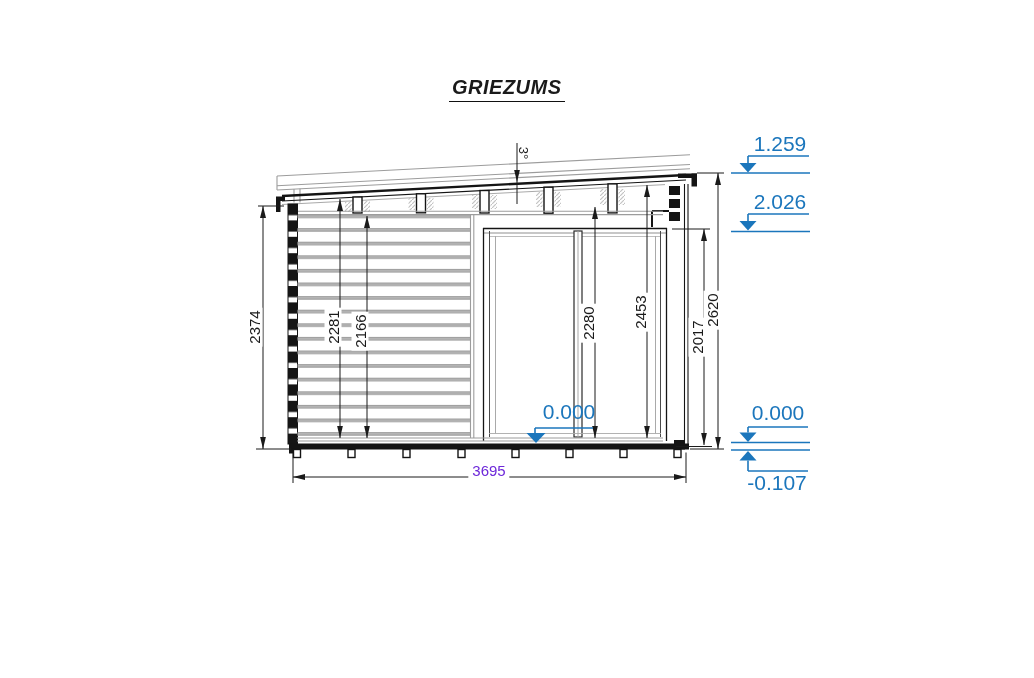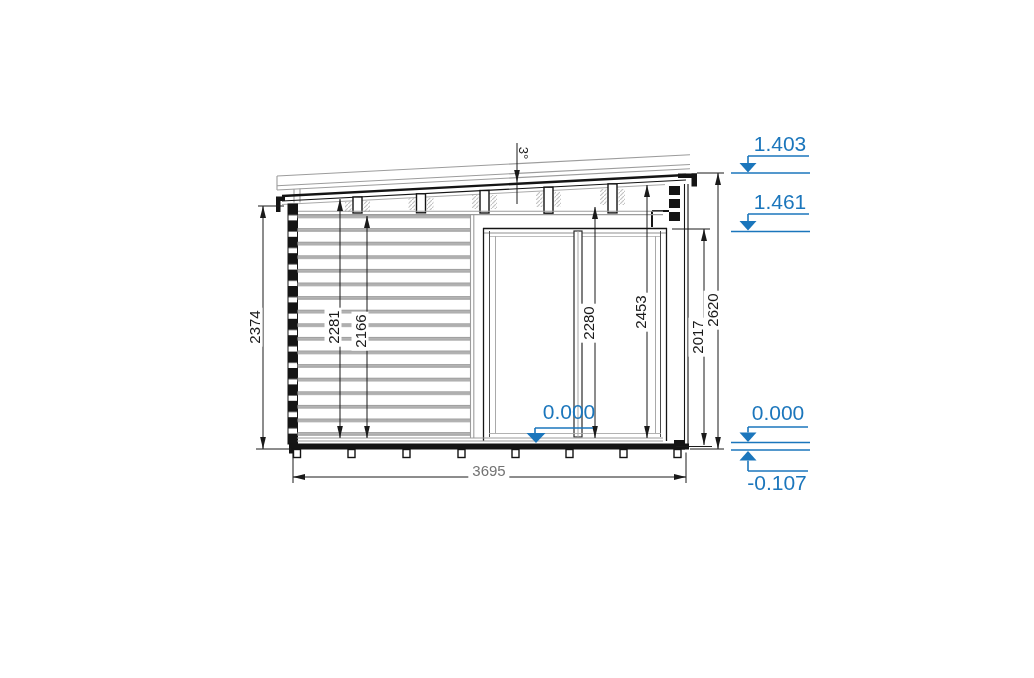--- a/index.html
+++ b/index.html
@@ -11,21 +11,21 @@
   .lbl{position:absolute;white-space:nowrap;}
   .title{
     font-size:20px;font-style:italic;font-weight:600;letter-spacing:.5px;
     border-bottom:1.6px solid #111;padding:0 3px 2px 3px;
   }
   .dim{
     font-size:15px;color:#1a1a1a;background:#fff;padding:0 3px;line-height:17px;
     transform:translate(-50%,-50%) rotate(-90deg);
   }
   .dimh{
-    font-size:15px;color:#737373;background:#fff;padding:0 4px;line-height:17px;
+    font-size:15px;color:#6d28d9;background:#fff;padding:0 4px;line-height:17px;
     transform:translate(-50%,-50%);
   }
   .angle{
     font-size:13px;color:#1a1a1a;background:transparent;
     transform:translate(-50%,-50%) rotate(90deg);
   }
   .lvl{
     font-size:21px;color:#1b76bc;text-align:center;line-height:22px;
   }
 </style>
@@ -234,31 +234,32 @@
       </g>
 
       <g>
         <path d="M535,428 L593,428"></path>
         <path d="M535,428 L535,433"></path>
         <path d="M526.5,433 L545.5,433 L536,443 z" fill="#1b76bc" stroke="none"></path>
       </g>
     </g>
   </svg>
 
+  <div class="lbl title" style="left:449px;top:76px;">GRIEZUMS</div>
 
   <div class="lbl dim" style="left:254px;top:327px;">2374</div>
   <div class="lbl dim" style="left:333px;top:327px;">2281</div>
   <div class="lbl dim" style="left:360px;top:331px;">2166</div>
   <div class="lbl dim" style="left:588px;top:323px;">2280</div>
   <div class="lbl dim" style="left:640px;top:312px;">2453</div>
   <div class="lbl dim" style="left:697px;top:337px;">2017</div>
   <div class="lbl dim" style="left:712px;top:310px;">2620</div>
   <div class="lbl dimh" style="left:489px;top:470px;">3695</div>
 
   <div class="lbl angle" style="left:523px;top:153px;">3°</div>
 
-  <div class="lbl lvl" style="left:750px;top:133px;width:60px;">1.403</div>
-  <div class="lbl lvl" style="left:750px;top:191px;width:60px;">1.461</div>
+  <div class="lbl lvl" style="left:750px;top:133px;width:60px;">1.259</div>
+  <div class="lbl lvl" style="left:750px;top:191px;width:60px;">2.026</div>
   <div class="lbl lvl" style="left:748px;top:402px;width:60px;">0.000</div>
   <div class="lbl lvl" style="left:742px;top:472px;width:70px;">-0.107</div>
   <div class="lbl lvl" style="left:538px;top:401px;width:62px;">0.000</div>
 
 </div>
 
 </body></html>

